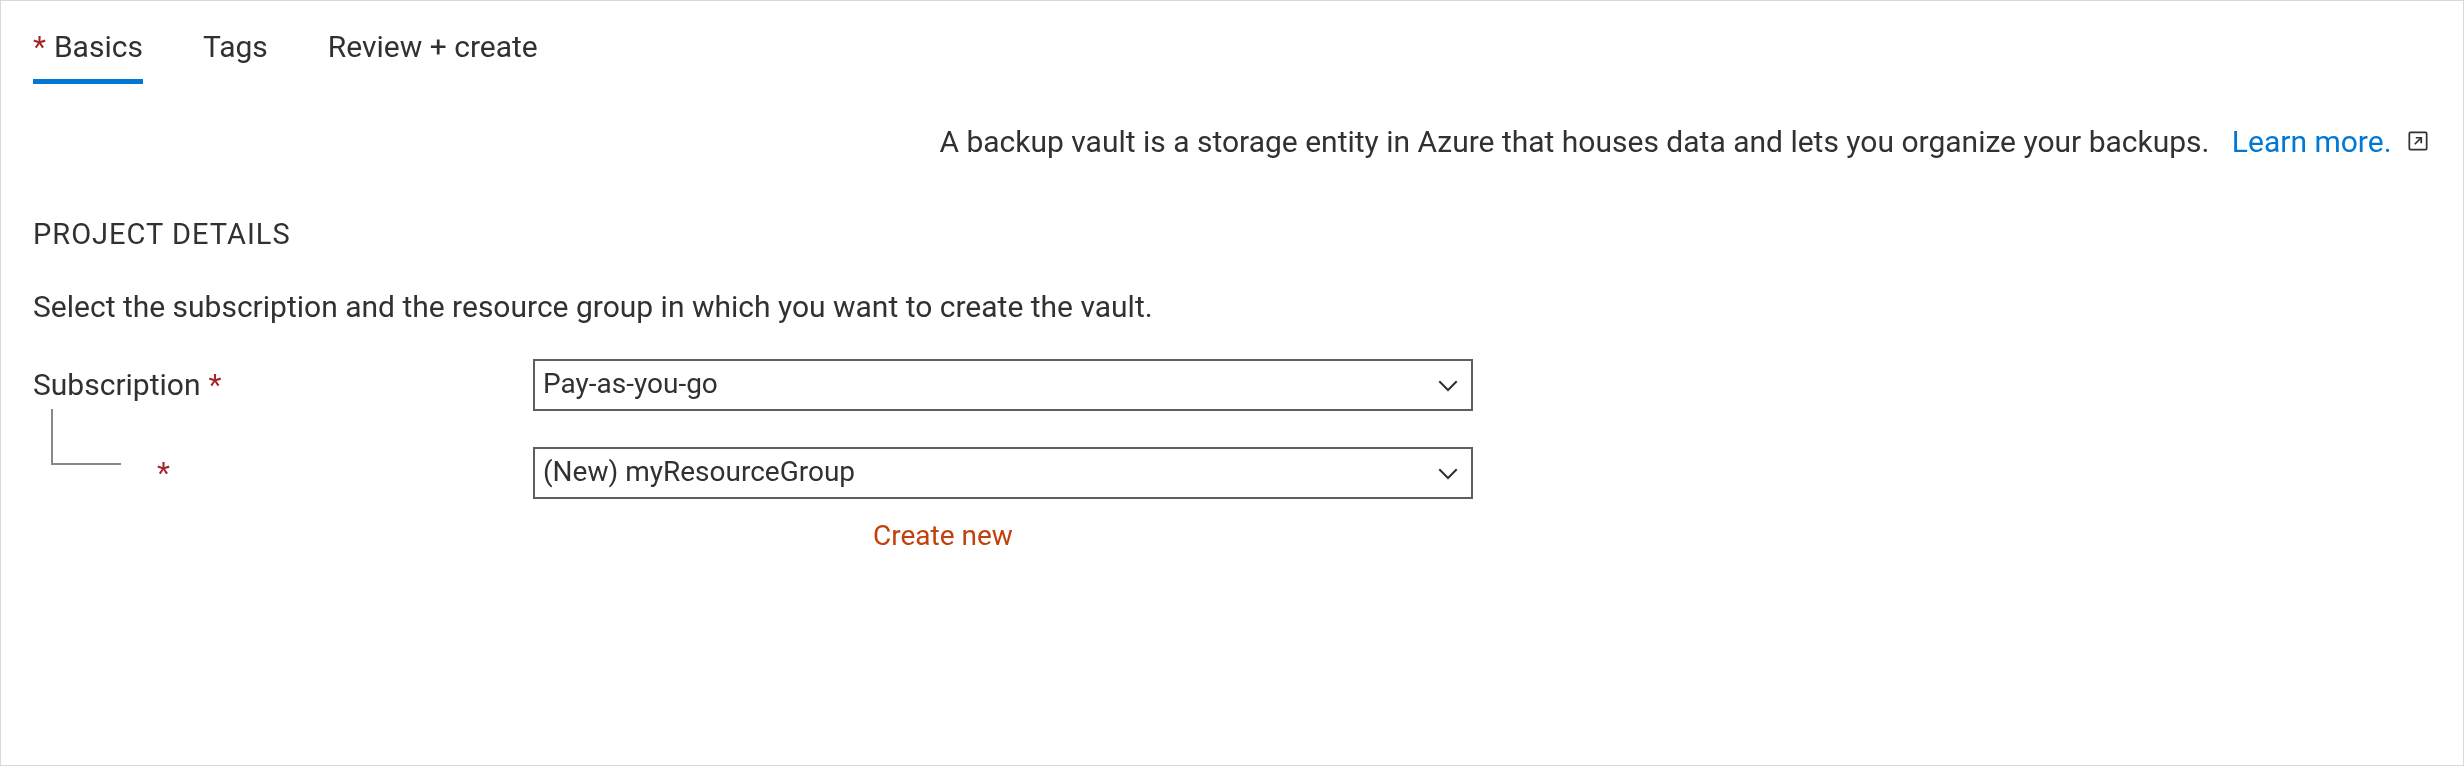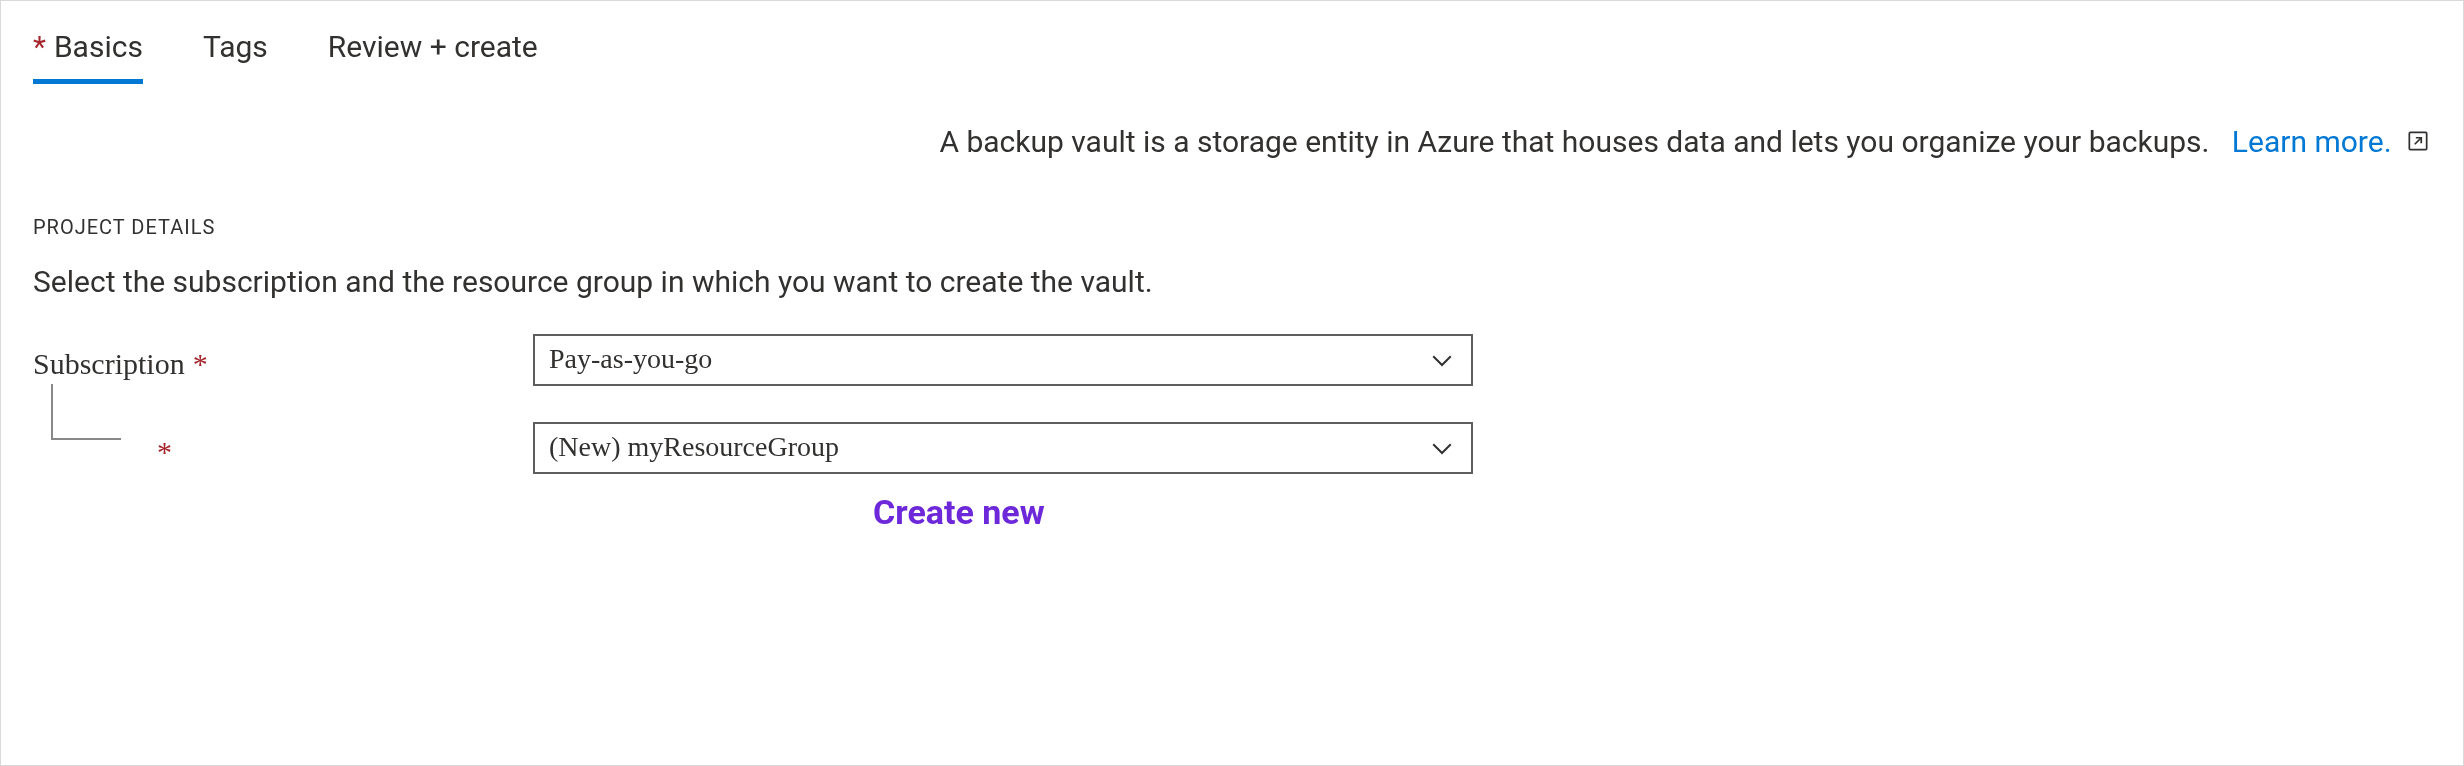--- a/index.html
+++ b/index.html
@@ -49,35 +49,34 @@
       color: #0078d4;
       cursor: pointer;
       text-decoration: none;
     }
     .ext-icon {
       display: inline-block;
       vertical-align: -2px;
       margin-left: 6px;
     }
     .section-heading {
-      font-size: 20px;
+      font-size: 29px;
       font-weight: 400;
       letter-spacing: 1px;
       color: #323130;
-      margin-bottom: 18px;
+      margin-bottom: 30px;
     }
     .section-description {
       margin-bottom: 30px;
     }
     .form-row {
       display: flex;
-      align-items: flex-end;
+      align-items: center;
       margin-bottom: 36px;
       position: relative;
-      font-family: Liberation Serif, serif;
     }
     .form-label-col {
       width: 500px;
       display: flex;
       align-items: center;
     }
     .form-label {
       color: #323130;
     }
     .required {
@@ -85,21 +84,21 @@
       margin-left: 8px;
     }
     .form-control-col {
       flex: 0 0 940px;
     }
     .dropdown {
       border: 2px solid #605e5c;
       height: 52px;
       display: flex;
       align-items: center;
-      padding: 0 14px;
+      padding: 0 8px;
       justify-content: space-between;
       cursor: pointer;
       background: #fff;
     }
     .dropdown-value {
       font-size: 28px;
     }
     .indent-connector {
       position: absolute;
       left: 18px;
@@ -111,24 +110,23 @@
       pointer-events: none;
     }
     .indented-label-wrap {
       padding-left: 116px;
     }
     .create-new-row {
       margin-left: 840px;
       margin-top: -22px;
     }
     .create-new {
-      color: #6d28d9;
+      color: #c2410c;
       cursor: pointer;
-      font-size: 34px;
-      font-weight: bold;
+      font-size: 28px;
     }
     .chevron svg { display:block; }
   </style>
 </head>
 <body>
 
 <div class="tabs">
   <div class="tab active">
     <span class="asterisk">*</span>
     <span class="tab-label">Basics</span>

